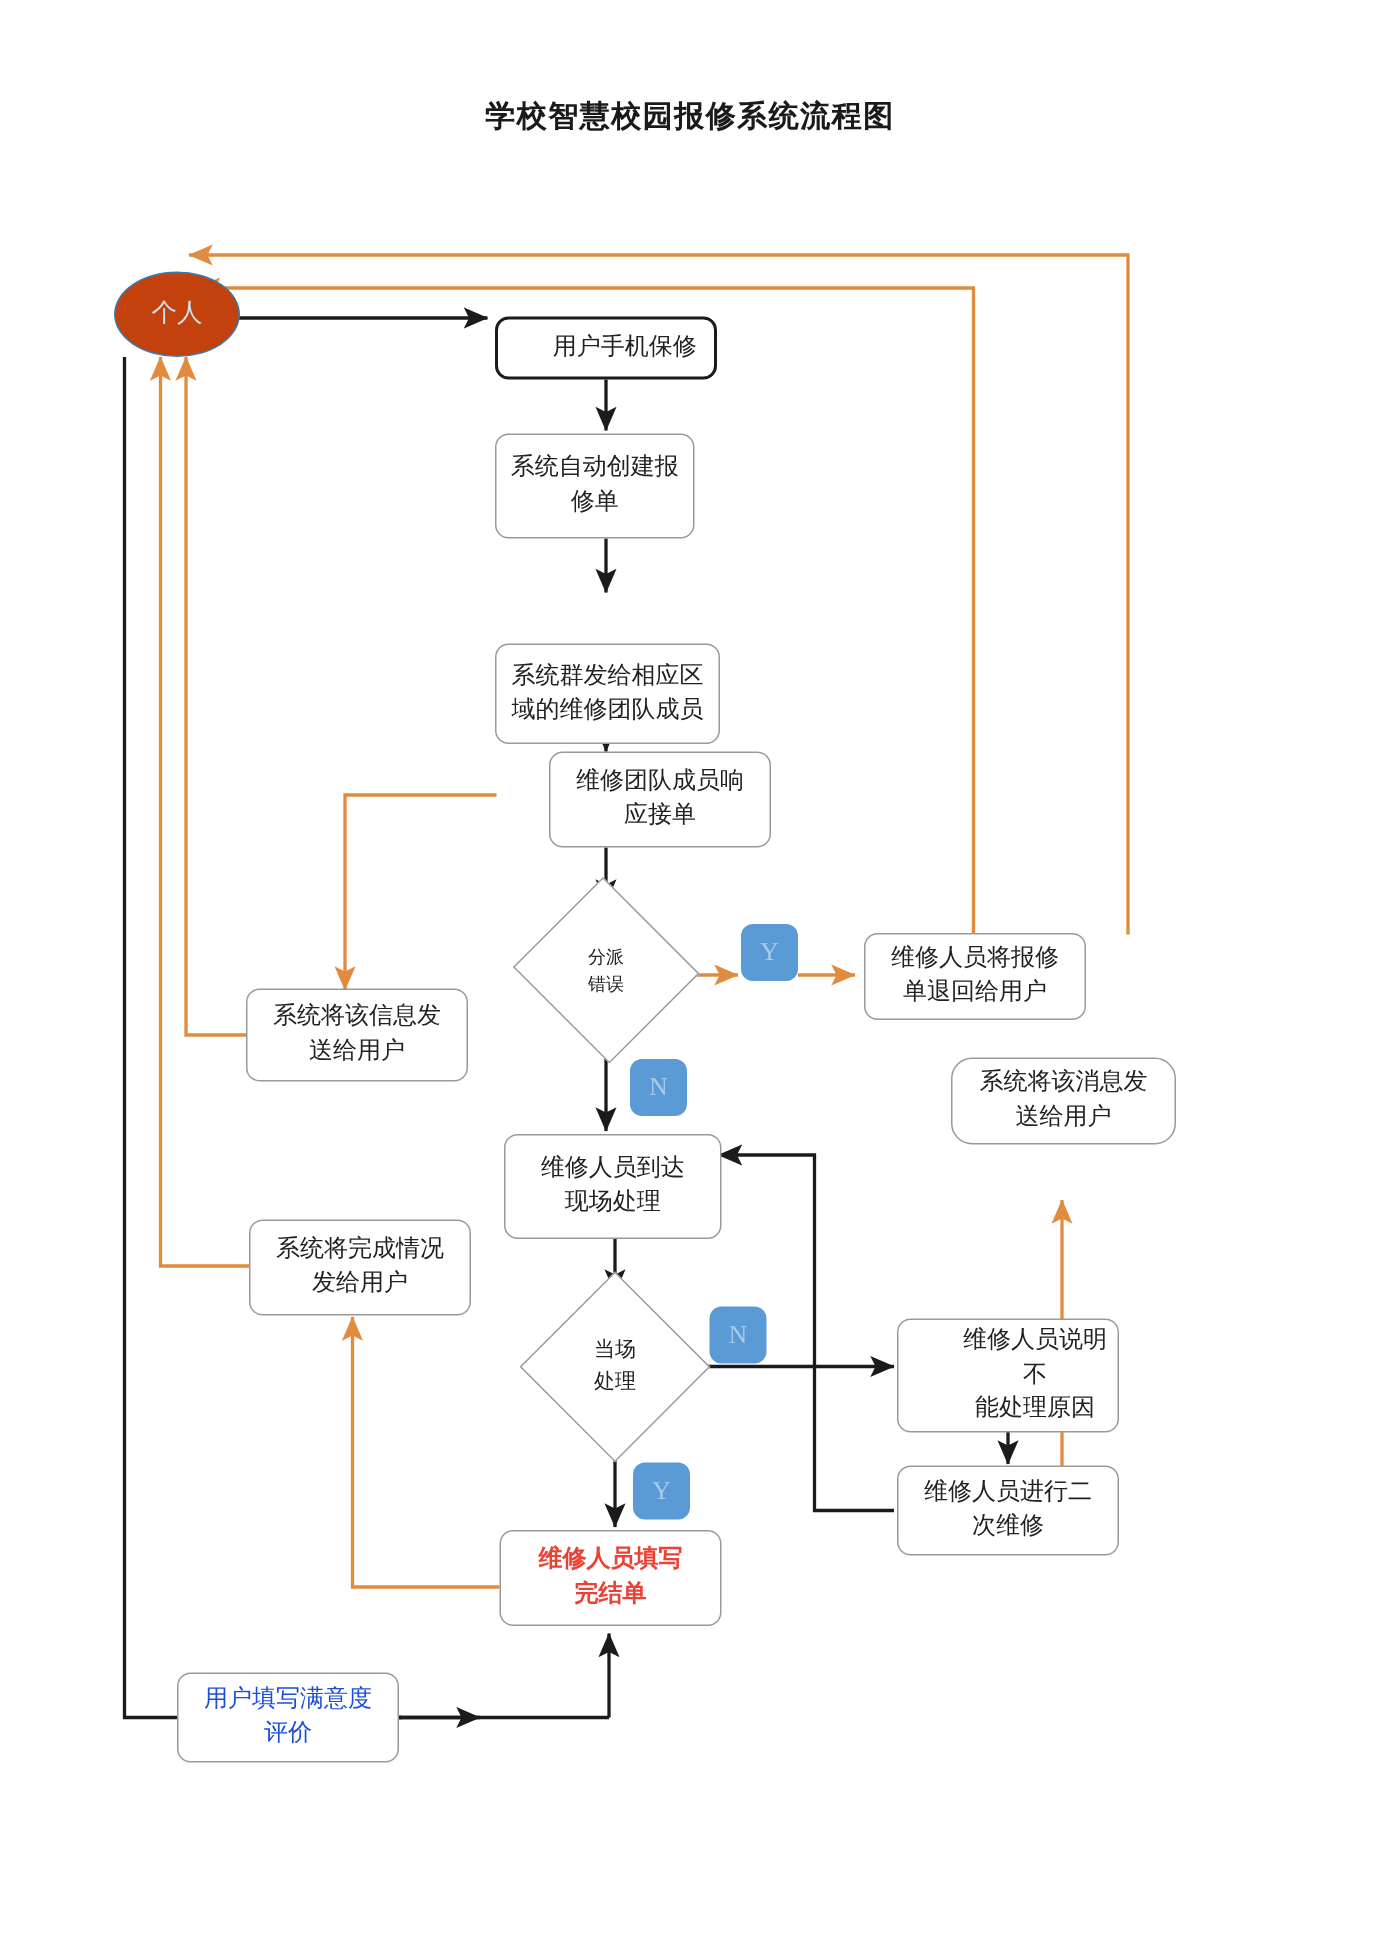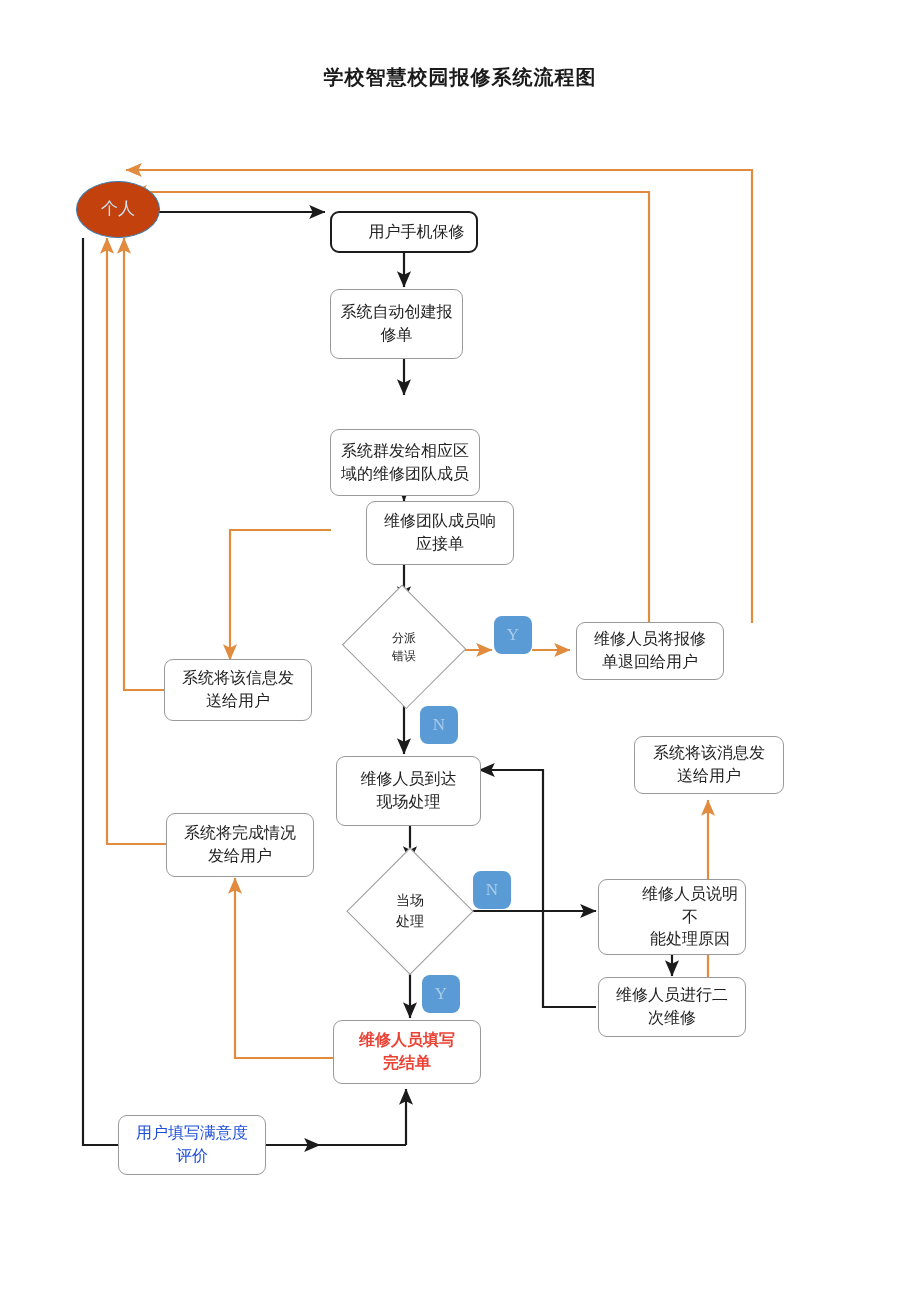--- a/index.html
+++ b/index.html
@@ -176,21 +176,21 @@
   <div class="node proc" style="left:164px; top:659px; width:148px; height:62px;">
     <span>系统将该信息发
 送给用户</span>
   </div>
 
   <div class="node proc" style="left:576px; top:622px; width:148px; height:58px;">
     <span>维修人员将报修
 单退回给用户</span>
   </div>
 
-  <div class="node proc" style="left:634px; top:736px; width:150px; height:58px;">
+  <div class="node proc" style="left:634px; top:705px; width:150px; height:58px;border-radius:14px;">
     <span>系统将该消息发
 送给用户</span>
   </div>
 
   <div class="node proc" style="left:336px; top:756px; width:145px; height:70px;">
     <span>维修人员到达
 现场处理</span>
   </div>
 
   <div class="node proc" style="left:166px; top:813px; width:148px; height:64px;">

